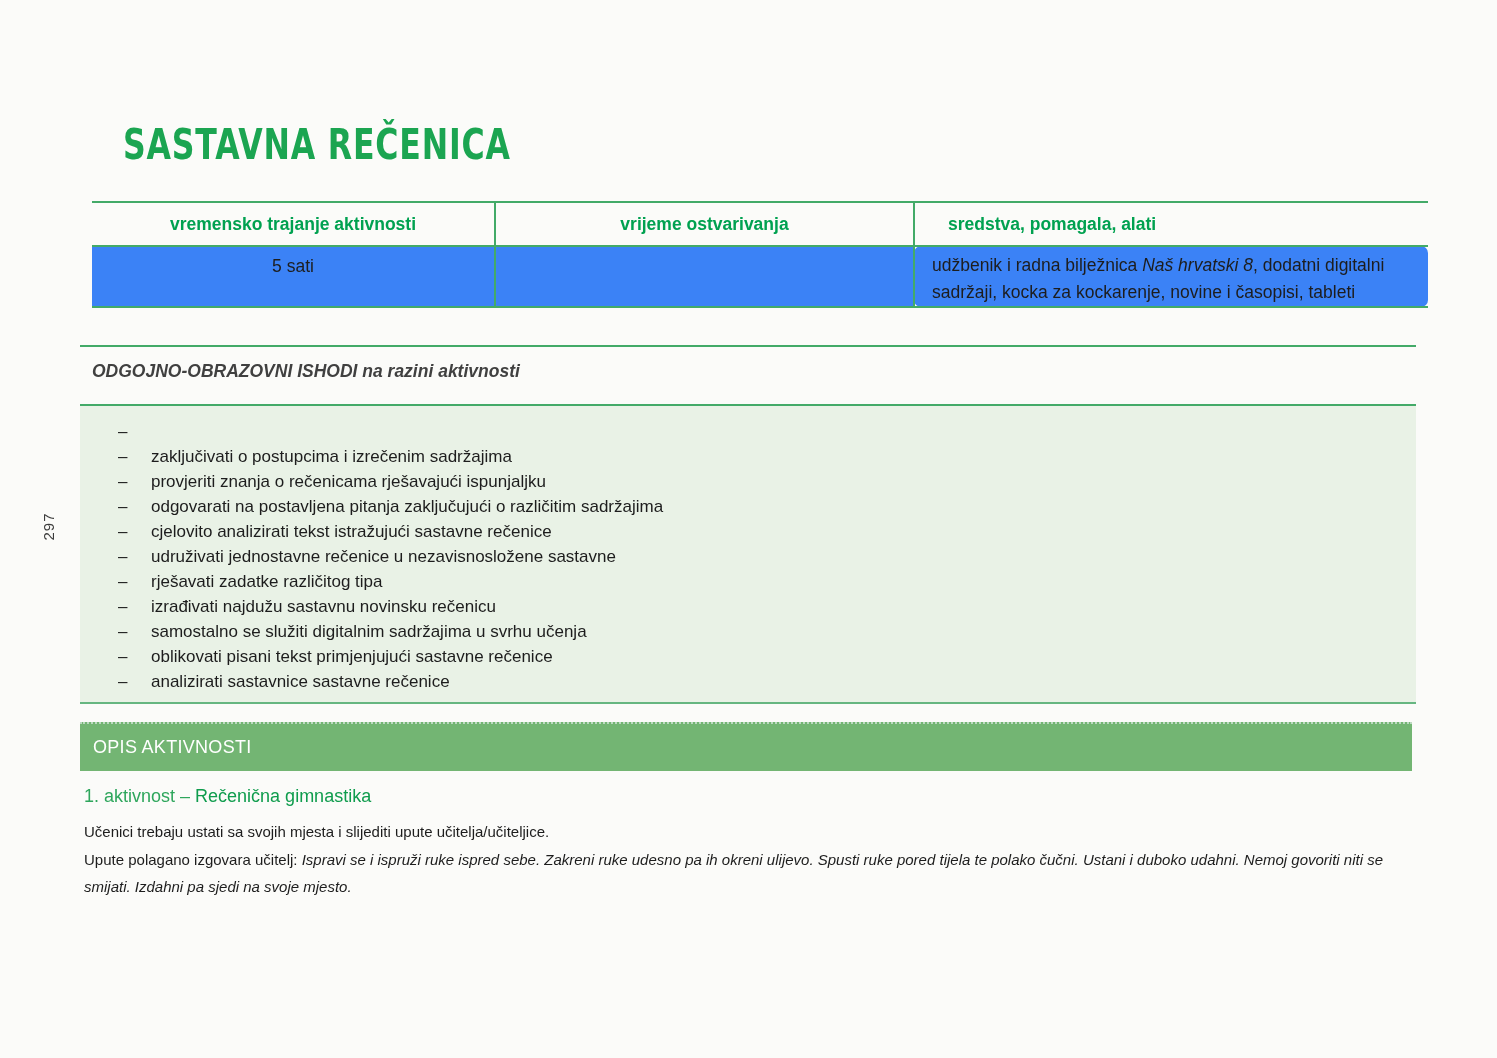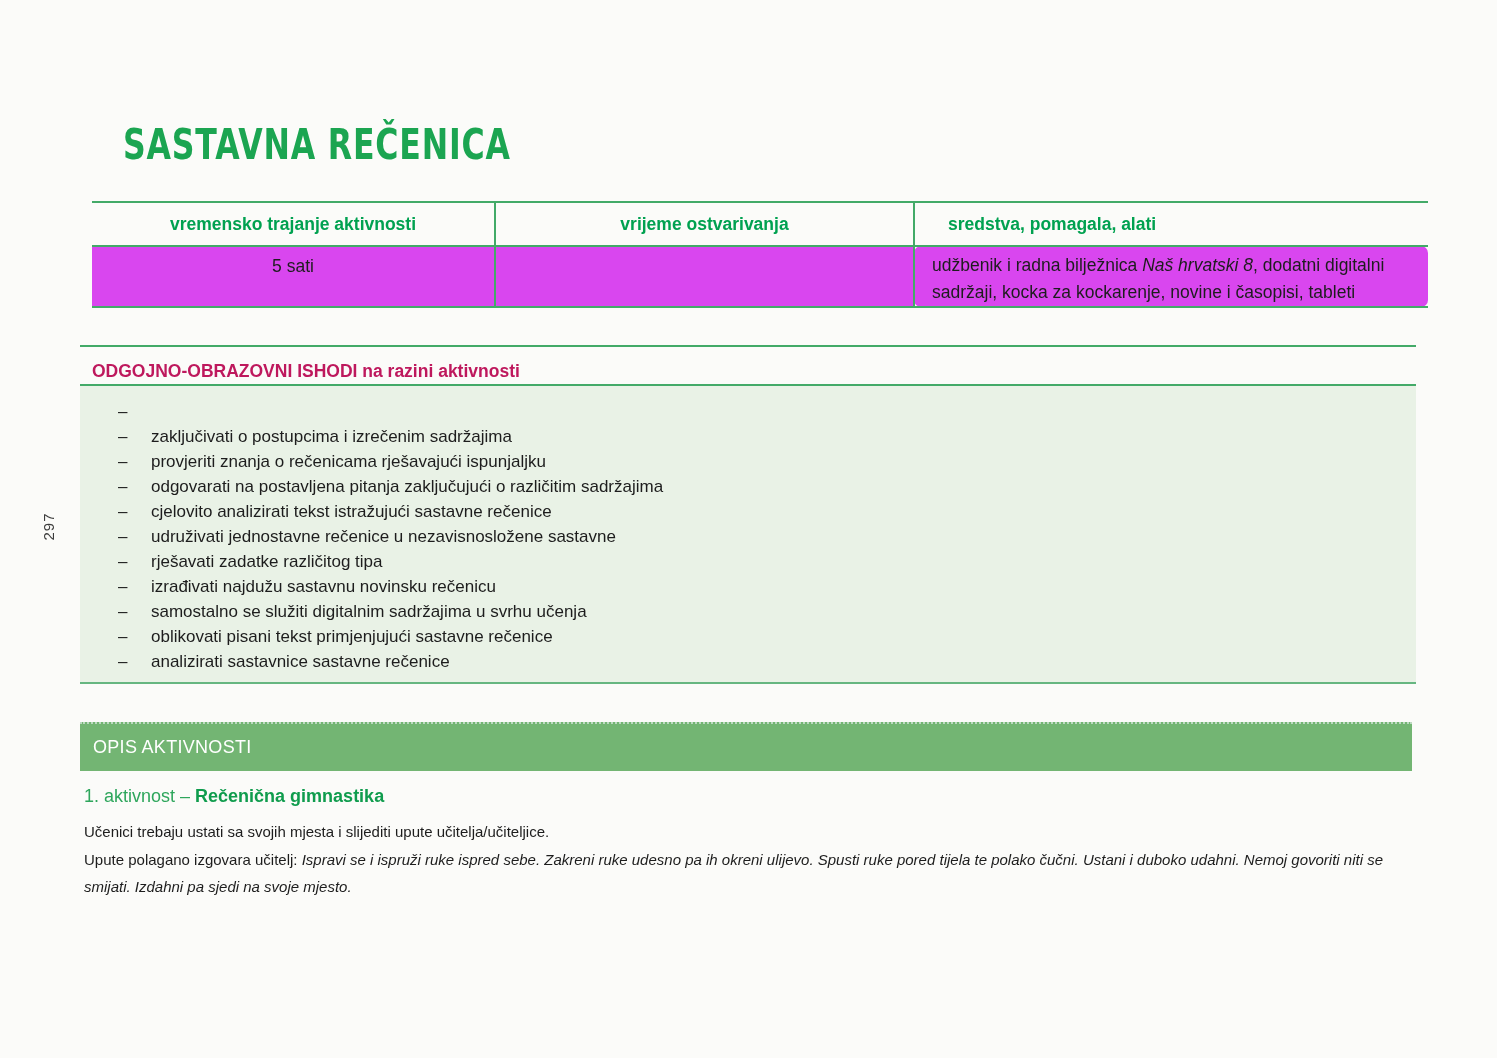--- a/index.html
+++ b/index.html
@@ -55,39 +55,40 @@
     height: 44px;
     background: #fbfbf9;
     color: #00a150;
     font-size: 17.5px;
     font-weight: bold;
     padding: 0;
   }
   .info-table th.c3 { text-align: left; padding-left: 33px; }
   .info-table td {
     height: 60px;
-    background: #d946ef;
+    background: #3b82f6;
     vertical-align: top;
     font-size: 17.5px;
   }
   .info-table td.c1 { text-align: center; padding-top: 9px; }
   .info-table td.c3 { padding: 5px 12px 0 17px; line-height: 27px; border-radius: 7px; }
   .italic { font-style: italic; }
 
   
   .outcomes { position: absolute; left: 80px; top: 345px; width: 1336px; }
   .outcomes-heading {
     border-top: 2px solid #43aa68;
     border-bottom: 2px solid #43aa68;
-    height: 41px;
+    height: 61px;
     line-height: 49px;
     padding-left: 12px;
-    color: #be185d;
+    color: #404040;
     font-size: 17.5px;
     font-weight: bold;
+    font-style: italic;
   }
   .outcomes-list {
     margin: 0;
     padding: 13px 0 8px 0;
     list-style: none;
     background: #e9f2e6;
     border-bottom: 2px solid #66b681;
   }
   .outcomes-list li { display: flex; line-height: 25px; font-size: 17px; }
   .outcomes-list .dash { flex: 0 0 71px; padding-left: 38px; }
@@ -108,21 +109,21 @@
   }
 
   
   .activity-heading {
     position: absolute;
     left: 84px; top: 786px;
     font-size: 18px;
     white-space: nowrap;
   }
   .activity-heading .label { color: #2ea65c; }
-  .activity-heading .name { color: #0f9c4d; font-weight: bold; }
+  .activity-heading .name { color: #0f9c4d; font-weight: normal; }
 
   
   .body-text {
     position: absolute;
     left: 84px; top: 818px;
     width: 1312px;
     font-size: 15px;
     line-height: 27.5px;
   }
   .body-text p { margin: 0; }

